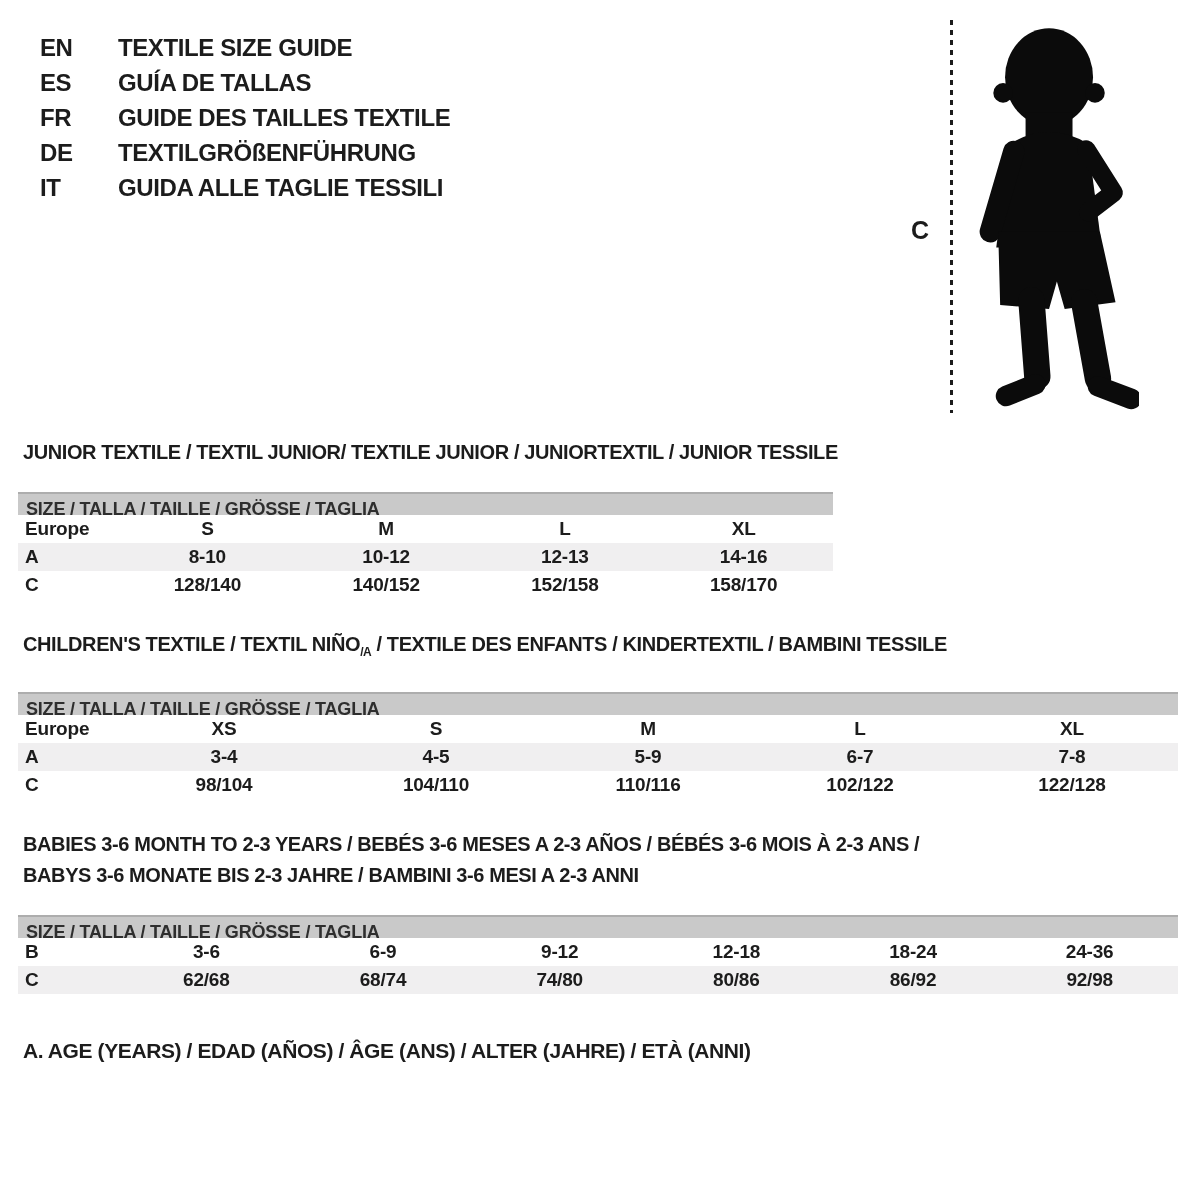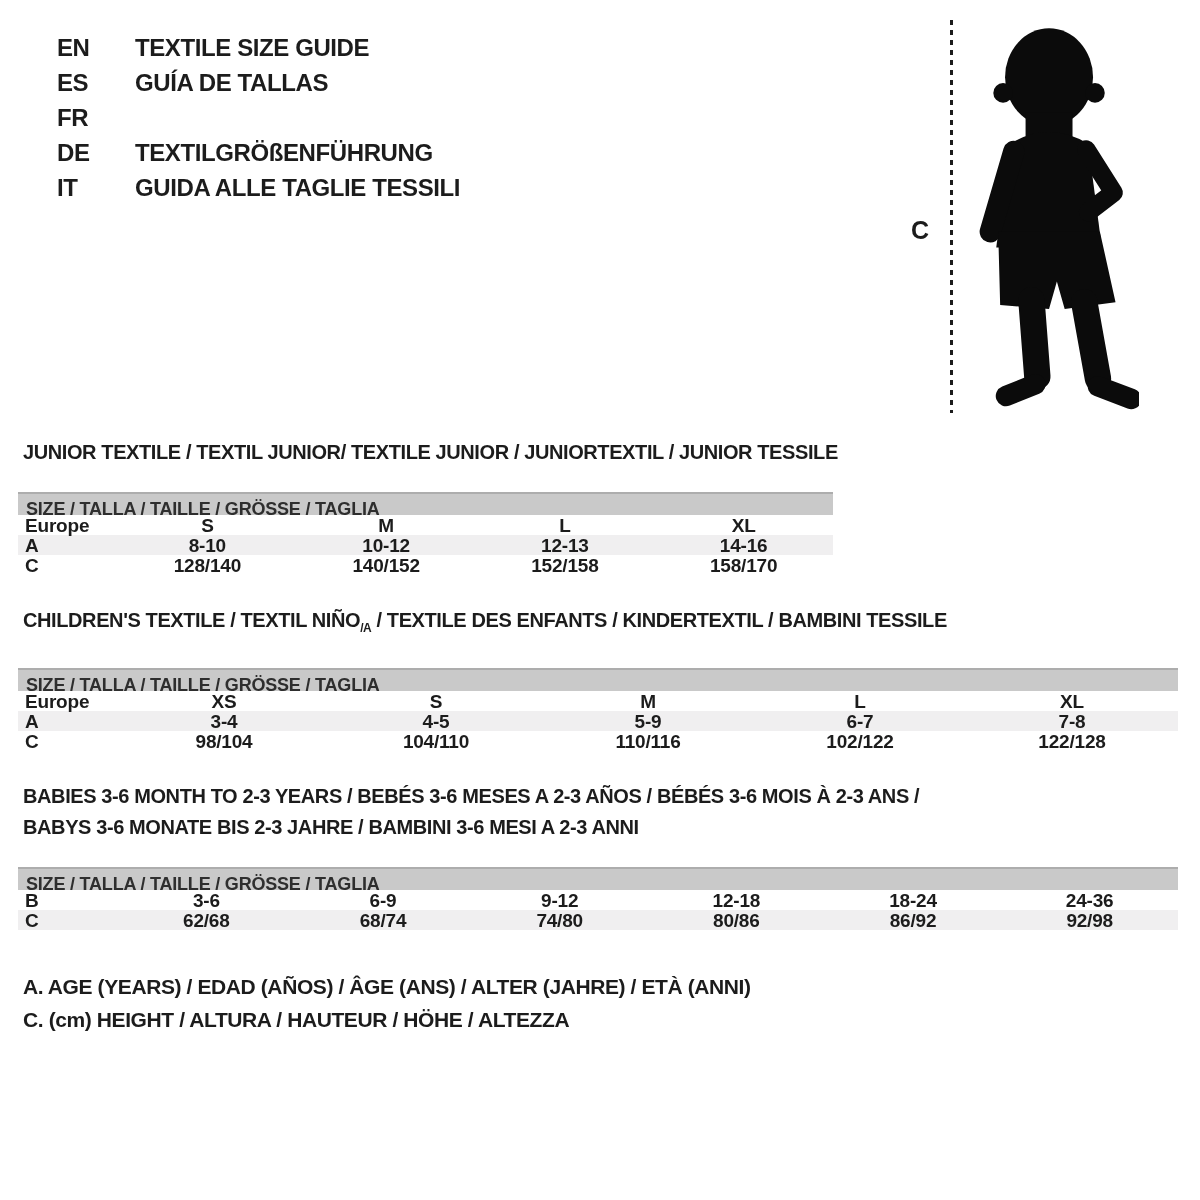--- a/index.html
+++ b/index.html
@@ -15,21 +15,21 @@
     background:#ffffff;
     font-family:"Liberation Sans","DejaVu Sans",sans-serif;
     color:var(--text);
     letter-spacing:-0.2px;
   }
   .page{position:relative;width:1200px;height:1200px;overflow:hidden;background:#ffffff;}
 
   
   .lang-block{position:absolute;left:40px;top:30px;}
   .lang-row{display:flex;font-size:24px;font-weight:700;line-height:35px;letter-spacing:-0.4px;}
-  .lang-code{width:78px;flex:0 0 78px;margin-left:17px;}
+  .lang-code{width:78px;flex:0 0 78px;}
 
   
   .figure-block{position:absolute;left:905px;top:18px;width:290px;height:405px;}
   .dash-line{position:absolute;left:45px;top:2px;width:3px;height:393px;
     background:repeating-linear-gradient(to bottom,var(--text) 0 5px,transparent 5px 10px);}
   .figure-c{position:absolute;left:6px;top:198px;font-size:25px;font-weight:700;}
   svg.toddler{position:absolute;left:58px;top:6px;color:var(--silhouette);}
 
   
   .sections{position:absolute;left:18px;top:437px;width:1160px;}
@@ -39,21 +39,21 @@
   .size-table{width:100%;}
   .size-table.narrow{width:815px;}
   .table-header{
     background:var(--table-header-bg);
     border-top:2px solid #adadad;
     color:var(--table-header-text);
     font-size:18px;font-weight:700;
     padding:4px 8px;height:23px;line-height:23px;
     box-sizing:border-box;
   }
-  .trow{display:grid;height:20px;align-items:center;font-size:19px;font-weight:700;}
+  .trow{display:grid;height:28px;align-items:center;font-size:19px;font-weight:700;}
   .trow.shaded{background:var(--row-shaded-bg);}
   .cell{text-align:center;white-space:nowrap;}
   .cell.label{text-align:left;padding-left:7px;}
 
   
   .legend{margin-top:40px;margin-left:5px;}
   .legend-line{font-size:21px;font-weight:700;line-height:33px;letter-spacing:-0.4px;}
 </style>
 </head>
 <body>
@@ -64,20 +64,21 @@
       <div class="lang-row">
         <span class="lang-code">EN</span>
         <span class="lang-label">TEXTILE SIZE GUIDE</span>
       </div>
       <div class="lang-row">
         <span class="lang-code">ES</span>
         <span class="lang-label">GUÍA DE TALLAS</span>
       </div>
       <div class="lang-row">
         <span class="lang-code">FR</span>
+        <span class="lang-label">GUIDE DES TAILLES TEXTILE</span>
       </div>
       <div class="lang-row">
         <span class="lang-code">DE</span>
         <span class="lang-label">TEXTILGRÖßENFÜHRUNG</span>
       </div>
       <div class="lang-row">
         <span class="lang-code">IT</span>
         <span class="lang-label">GUIDA ALLE TAGLIE TESSILI</span>
       </div>
     </div>
@@ -178,17 +179,16 @@
             <div class="cell">68/74</div>
             <div class="cell">74/80</div>
             <div class="cell">80/86</div>
             <div class="cell">86/92</div>
             <div class="cell">92/98</div>
           </div>
         </div>
       </section>
       <div class="legend" id="legend">
         <div class="legend-line">A. AGE (YEARS) / EDAD (AÑOS) / ÂGE (ANS) / ALTER (JAHRE) / ETÀ (ANNI)</div>
-        <div class="legend-line">C. (cm) HEIGHT / ALTURA / HAUTEUR / HÖHE / ALTEZZA</div>
       </div>
     </div>
 
 </div>
 
 </body></html>

